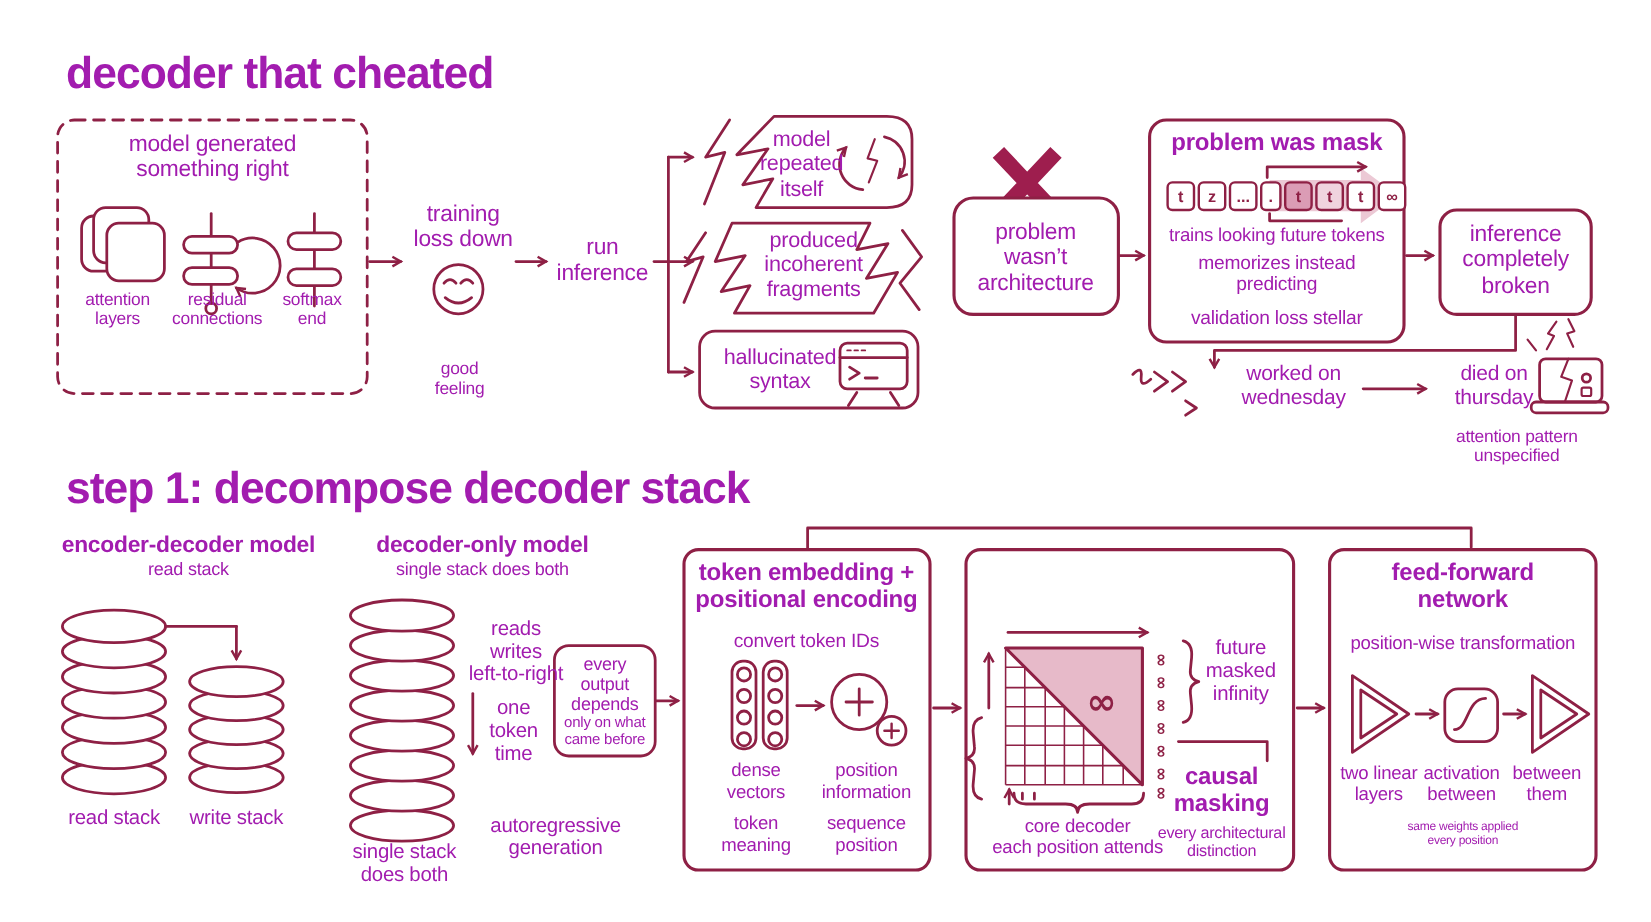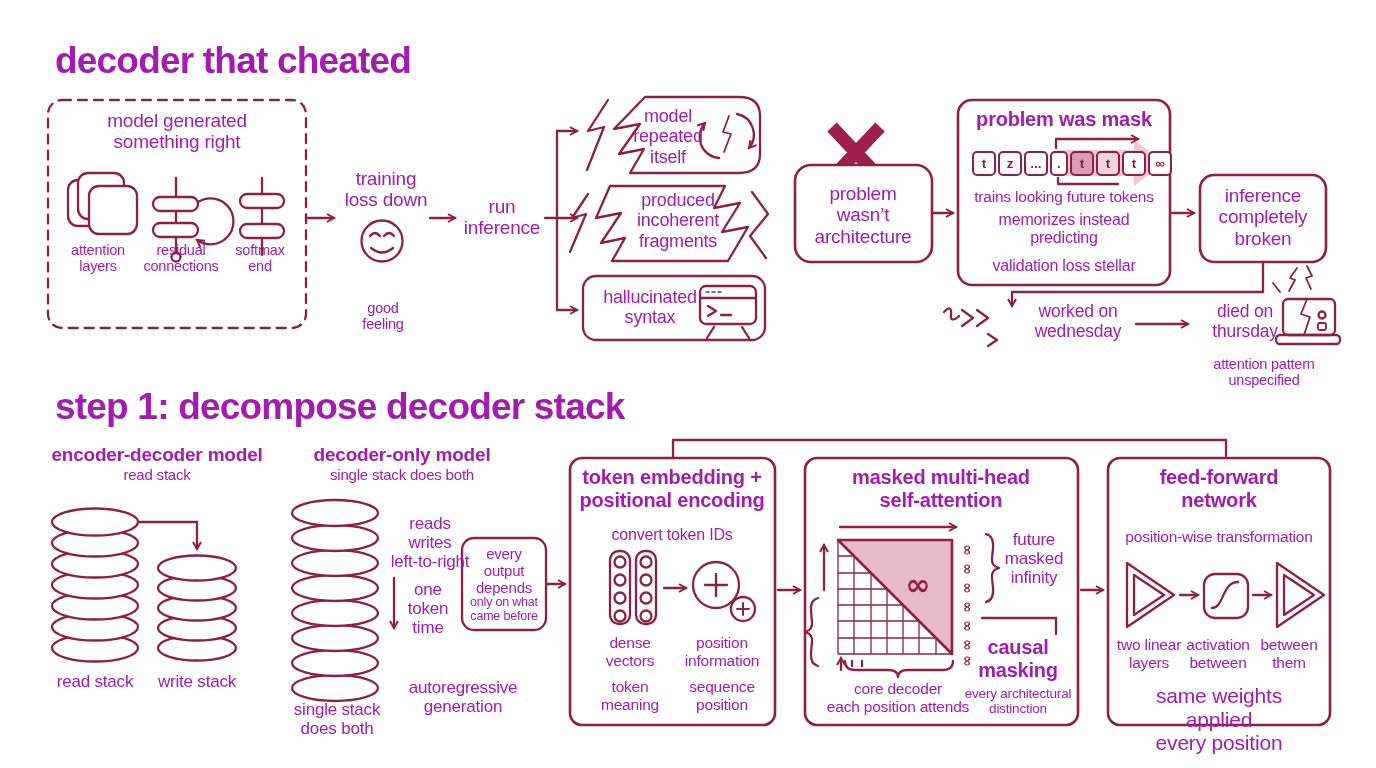--- a/index.html
+++ b/index.html
@@ -337,37 +337,35 @@
 <div class="t nw" style="left:672px;top:526px;font-size:16px;text-align:right;">convert token IDs</div>
 <div class="t" style="left:630px;top:634px;font-size:15.5px;">dense
 vectors</div>
 <div class="t" style="left:722px;top:634px;font-size:15.5px;">position
 information</div>
 <div class="t" style="left:630px;top:678px;font-size:15.5px;">token
 meaning</div>
 <div class="t" style="left:722px;top:678px;font-size:15.5px;">sequence
 position</div>
 
-<div class="t b" style="left:941px;top:466px;font-size:20px;">masked multi-head
-self-attention</div>
 <div class="t" style="left:1034px;top:530px;font-size:17px;">future
 masked
 infinity</div>
 <div class="t b" style="left:1018px;top:636px;font-size:20px;">causal
 masking</div>
 <div class="t" style="left:1018px;top:686px;font-size:13.5px;">every architectural
 distinction</div>
 <div class="t" style="left:898px;top:680px;font-size:15.5px;">core decoder
 each position attends</div>
 
 <div class="t b" style="left:1219px;top:466px;font-size:20px;">feed-forward
 network</div>
 <div class="t nw" style="left:1219px;top:528px;font-size:15.5px;">position-wise transformation</div>
 <div class="t" style="left:1149px;top:636px;font-size:15.5px;">two linear
 layers</div>
 <div class="t" style="left:1218px;top:636px;font-size:15.5px;">activation
 between</div>
 <div class="t" style="left:1289px;top:636px;font-size:15.5px;">between
 them</div>
-<div class="t" style="left:1219px;top:684px;font-size:21px;">same weights applied
+<div class="t" style="left:1219px;top:684px;font-size:10px;">same weights applied
 every position</div>
 
 </div>
 
 </body></html>

